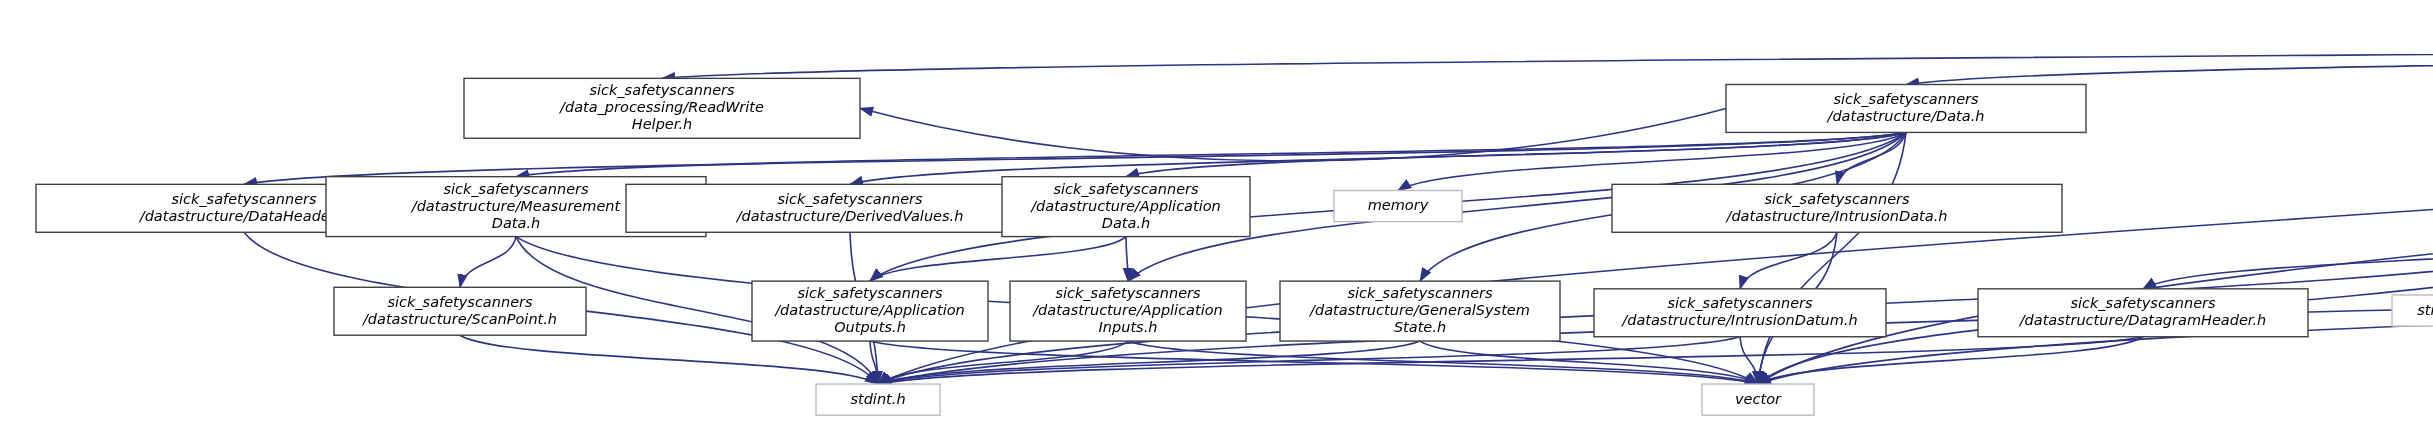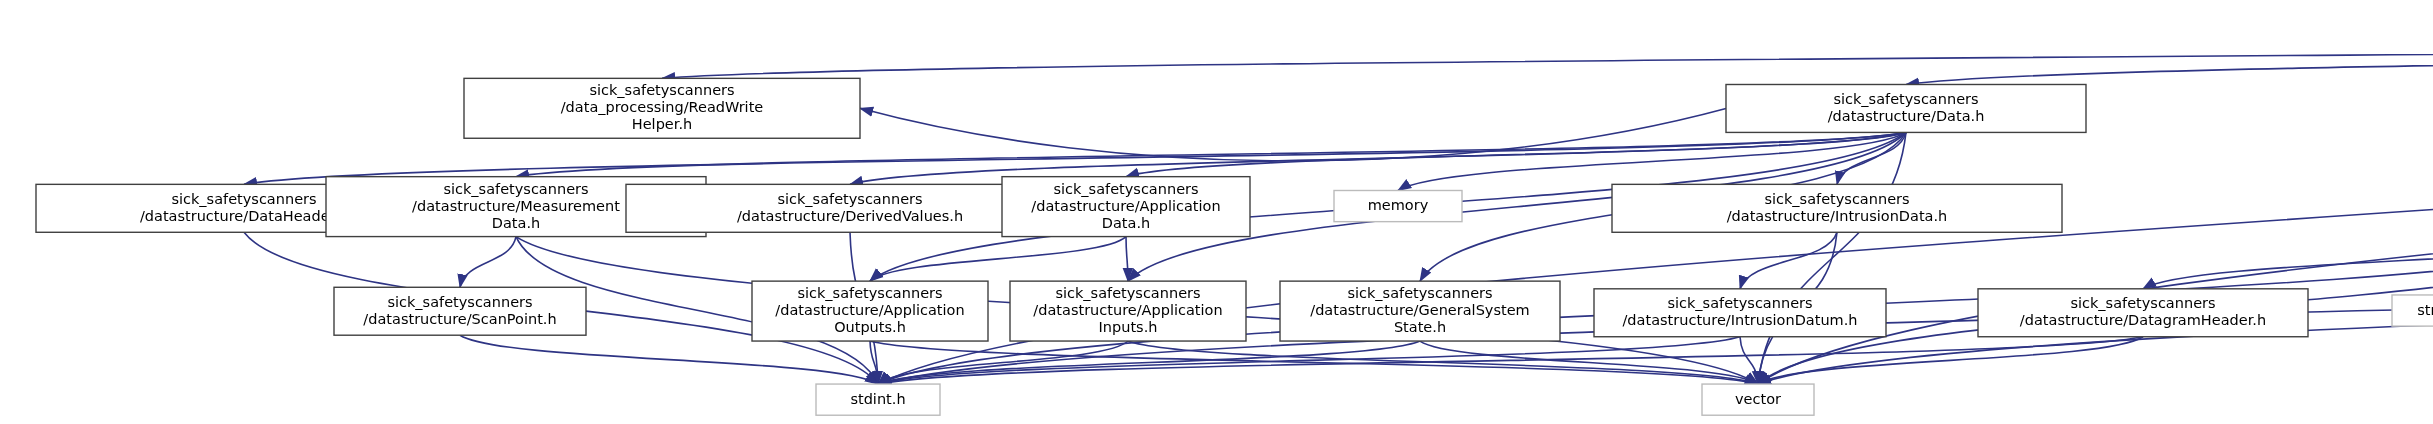--- a/index.html
+++ b/index.html
@@ -7,20 +7,21 @@
     padding: 0;
     background: #ffffff;
   }
   #graph-root {
     position: relative;
     width: 2433px;
     height: 424px;
     background: #ffffff;
     font-family: "DejaVu Sans", "Liberation Sans", sans-serif;
     overflow: hidden;
+    font-style: italic;
   }
   svg.graph-canvas {
     position: absolute;
     left: 0;
     top: 0;
     width: 2433px;
     height: 424px;
   }
   .edge-path {
     fill: none;

